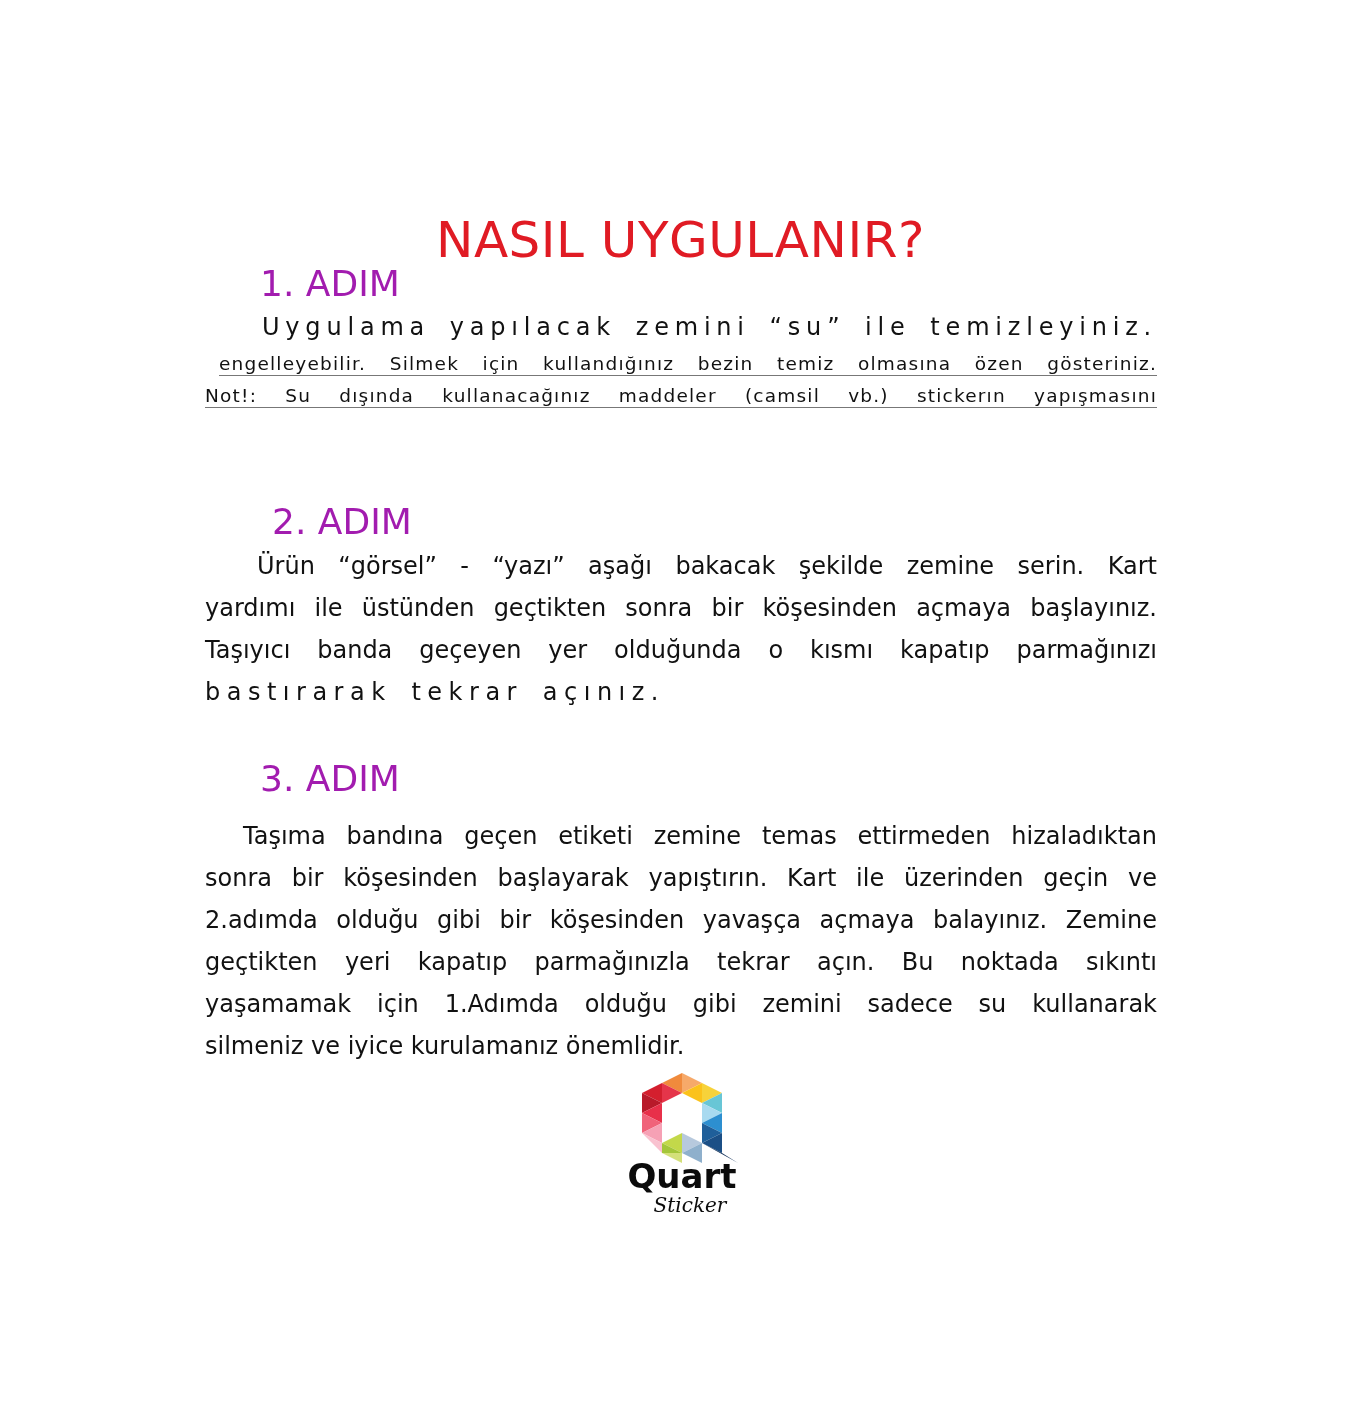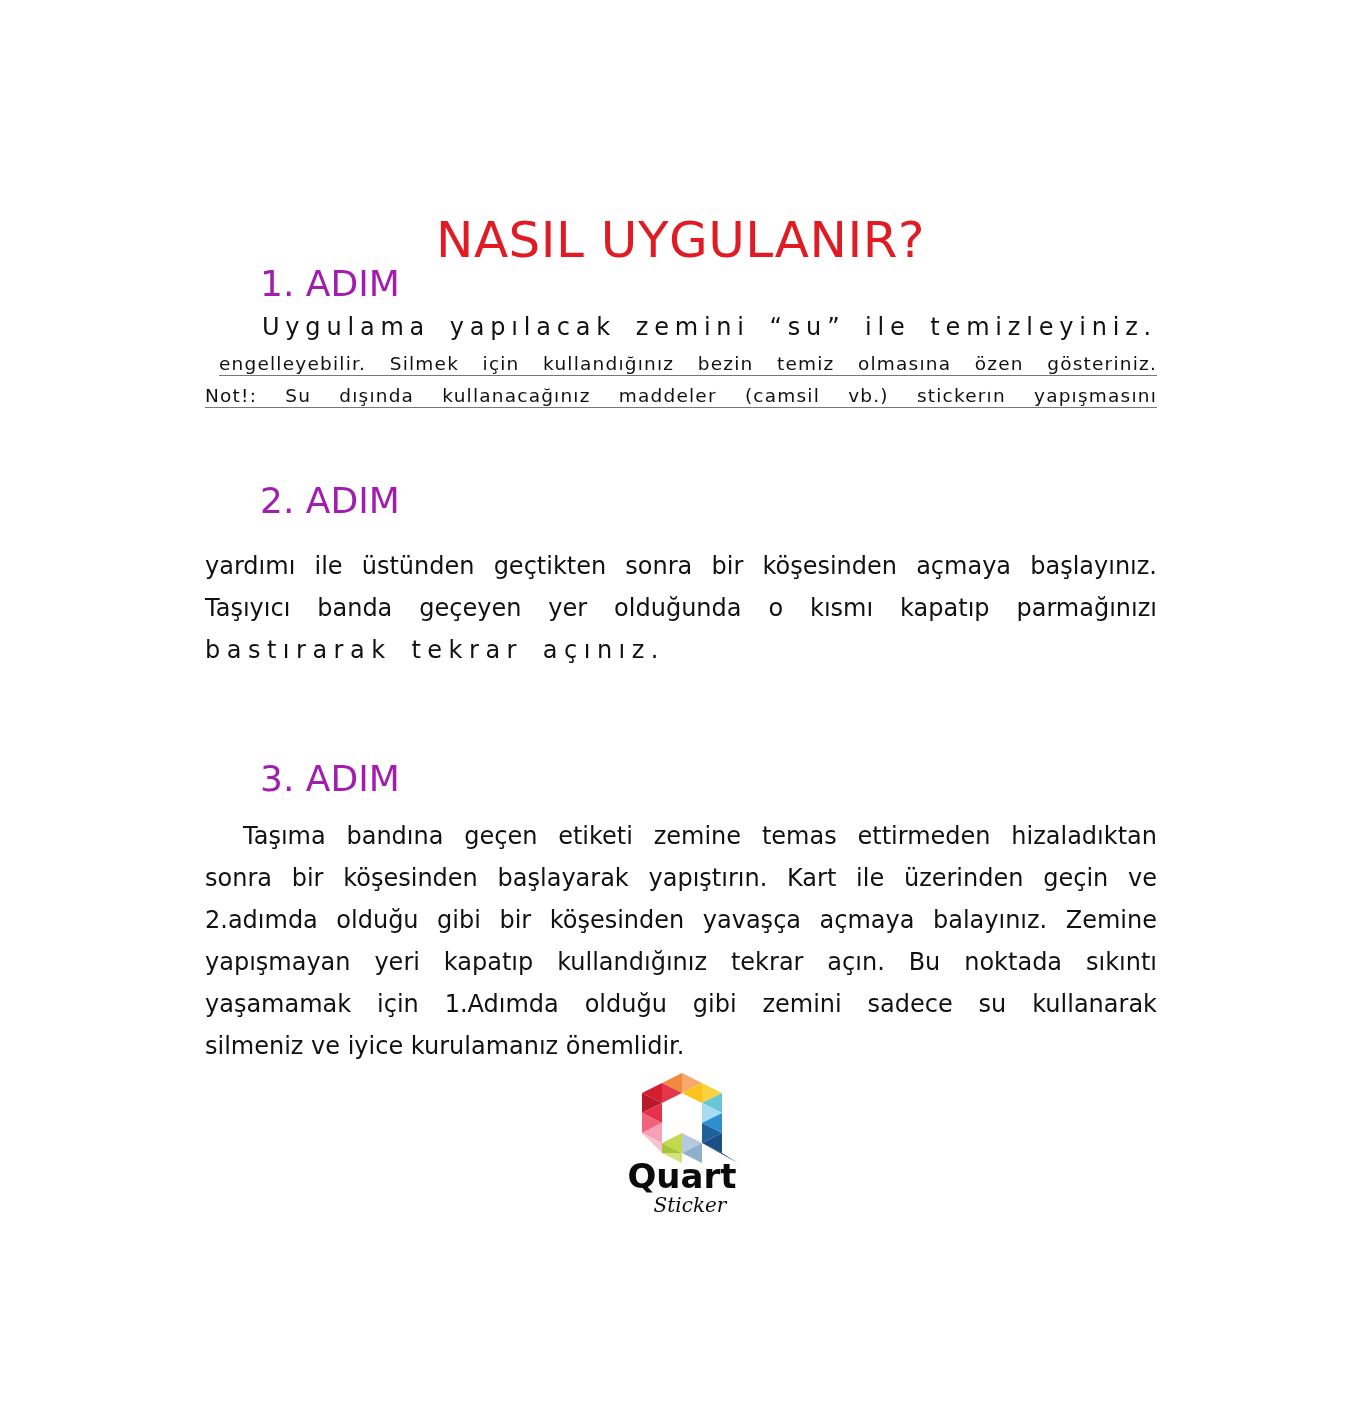--- a/index.html
+++ b/index.html
@@ -22,33 +22,34 @@
 
 <div class="title">NASIL UYGULANIR?</div>
 
 <div class="step-h" style="top:262px;">1. ADIM</div>
 <div class="para" style="top:306px;">
   <span class="line l1 wide" style="padding-left:57px;">Uygulama yapılacak zemini “su” ile temizleyiniz.</span>
   <span class="line note" style="padding-left:14px;">engelleyebilir. Silmek için kullandığınız bezin temiz olmasına özen gösteriniz.</span>
   <span class="line note">Not!: Su dışında kullanacağınız maddeler (camsil vb.) stickerın yapışmasını</span>
 </div>
 
-<div class="step-h" style="top:479px;">2. ADIM</div>
+<div class="step-h" style="top:500px;margin-left:12px;">2. ADIM</div>
 <div class="para" style="top:545px;">
+  <span class="line l1" style="padding-left:52px;">Ürün “görsel” - “yazı” aşağı bakacak şekilde zemine serin. Kart</span>
   <span class="line l1">yardımı ile üstünden geçtikten sonra bir köşesinden açmaya başlayınız.</span>
   <span class="line l1">Taşıyıcı banda geçeyen yer olduğunda o kısmı kapatıp parmağınızı</span>
   <span class="line l1" style="width:460px;letter-spacing:6.5px;">bastırarak tekrar açınız.</span>
 </div>
 
 <div class="step-h" style="top:757px;text-align:right;">3. ADIM</div>
 <div class="para" style="top:815px;">
   <span class="line l1" style="padding-left:38px;">Taşıma bandına geçen etiketi zemine temas ettirmeden hizaladıktan</span>
   <span class="line l1">sonra bir köşesinden başlayarak yapıştırın. Kart ile üzerinden geçin ve</span>
   <span class="line l1">2.adımda olduğu gibi bir köşesinden yavaşça açmaya balayınız. Zemine</span>
-  <span class="line l1">yapışmayan yeri kapatıp kullandığınız tekrar açın. Bu noktada sıkıntı</span>
+  <span class="line l1">geçtikten yeri kapatıp parmağınızla tekrar açın. Bu noktada sıkıntı</span>
   <span class="line l1">yaşamamak için 1.Adımda olduğu gibi zemini sadece su kullanarak</span>
   <span class="line l1" style="text-align:left;text-align-last:left;">silmeniz ve iyice kurulamanız önemlidir.</span>
 </div>
 
 <div class="logo">
   <svg width="125" height="150" viewBox="0 0 125 150">
 
     <g transform="translate(20,3)">
       <polygon points="22,10 42,0 42,20" fill="#f08a3c"></polygon>
       <polygon points="42,0 62,10 42,20" fill="#f6a96a"></polygon>

